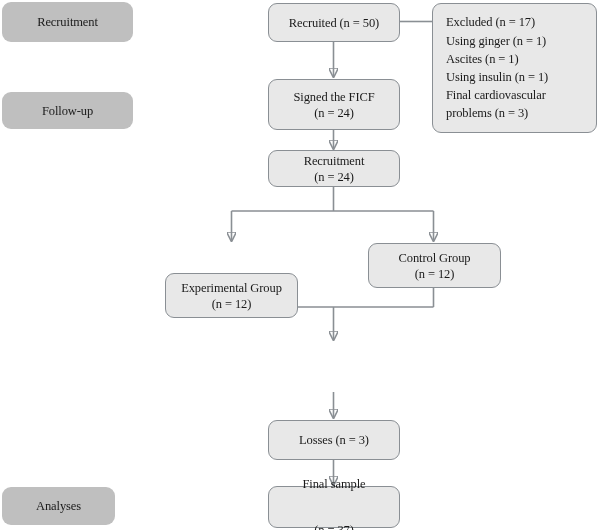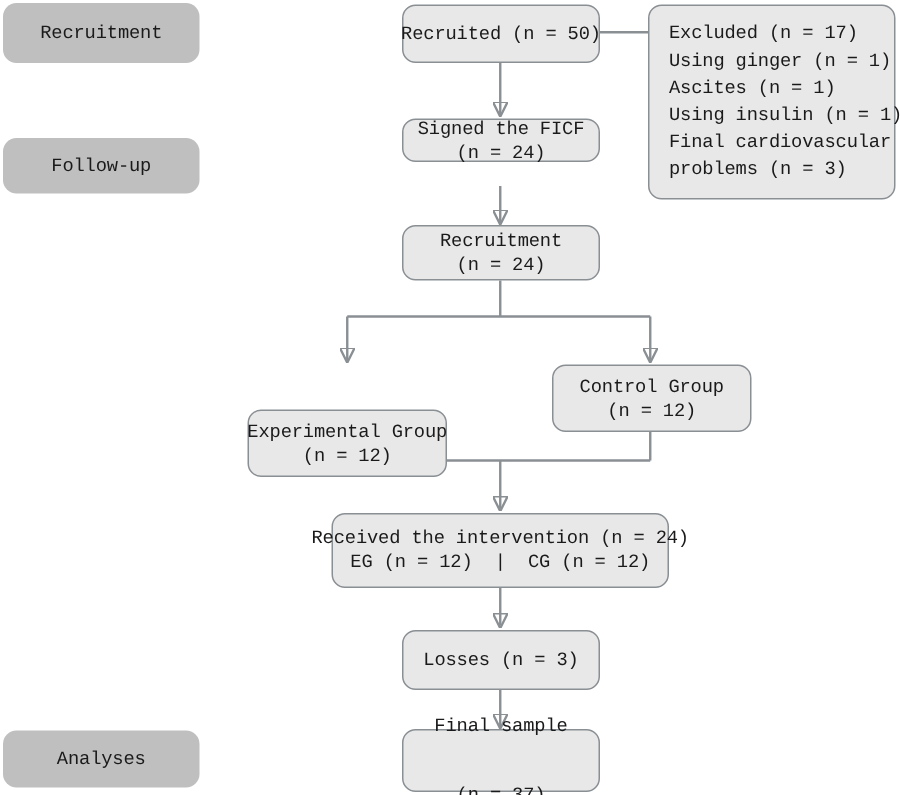--- a/index.html
+++ b/index.html
@@ -5,21 +5,21 @@
   html, body {
     margin: 0;
     padding: 0;
     background: #ffffff;
   }
   #canvas {
     position: relative;
     width: 600px;
     height: 530px;
     background: #ffffff;
-    font-family: Liberation Mono, monospace;
+    font-family: Liberation Serif, serif;
     overflow: hidden;
   }
   .node {
     position: absolute;
     box-sizing: border-box;
     display: flex;
     flex-direction: column;
     align-items: center;
     justify-content: center;
     text-align: center;
@@ -91,61 +91,57 @@
   </svg>
 
   <div class="node stage" style="left:2px; top:2px; width:131px; height:40px;">
     <span class="line">Recruitment</span>
   </div>
 
   <div class="node stage" style="left:2px; top:92px; width:131px; height:37px;">
     <span class="line">Follow-up</span>
   </div>
 
-  <div class="node stage" style="left:2px; top:487px; width:131px; height:38px;">
+  <div class="node stage" style="left:2px; top:487px; width:113px; height:38px;">
     <span class="line">Analyses</span>
   </div>
 
   <div class="node flow" style="left:268px; top:3px; width:132px; height:39px;">
     <span class="line">Recruited (n = 50)</span>
   </div>
 
   <div class="node flow excluded" style="left:432px; top:3px; width:165px; height:130px;">
     <span class="line">Excluded (n = 17)</span>
     <span class="line">Using ginger (n = 1)</span>
     <span class="line">Ascites (n = 1)</span>
     <span class="line">Using insulin (n = 1)</span>
     <span class="line">Final cardiovascular</span>
     <span class="line">problems (n = 3)</span>
   </div>
 
-  <div class="node flow" style="left:268px; top:79px; width:132px; height:29px;">
+  <div class="node flow" style="left:268px; top:79px; width:132px; height:51px;">
     <span class="line">Signed the FICF</span>
     <span class="line">(n = 24)</span>
   </div>
 
   <div class="node flow" style="left:268px; top:150px; width:132px; height:37px;">
     <span class="line">Recruitment</span>
     <span class="line">(n = 24)</span>
   </div>
 
   <div class="node flow" style="left:165px; top:243px; width:133px; height:45px;margin-top:30px;">
     <span class="line">Experimental Group</span>
     <span class="line">(n = 12)</span>
   </div>
 
   <div class="node flow" style="left:368px; top:243px; width:133px; height:45px;">
     <span class="line">Control Group</span>
     <span class="line">(n = 12)</span>
   </div>
 
-  <div class="node flow" style="left:221px; top:342px; width:225px; height:50px;">
-    <span class="line">Received the intervention (n = 24)</span>
-    <span class="line">EG (n = 12)  |  CG (n = 12)</span>
-  </div>
 
   <div class="node flow" style="left:268px; top:420px; width:132px; height:40px;">
     <span class="line">Losses (n = 3)</span>
   </div>
 
   <div class="node flow" style="left:268px; top:486px; width:132px; height:42px;gap:30px;">
     <span class="line">Final sample</span>
     <span class="line">(n = 37)</span>
   </div>
 

